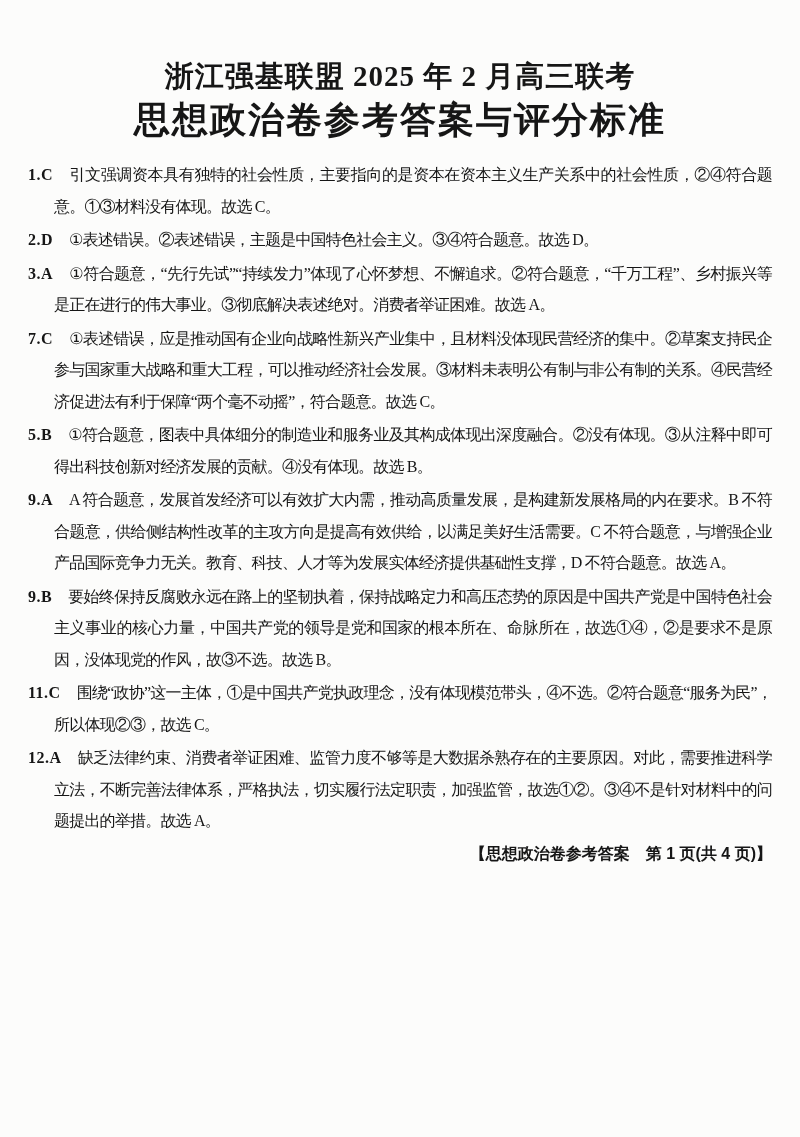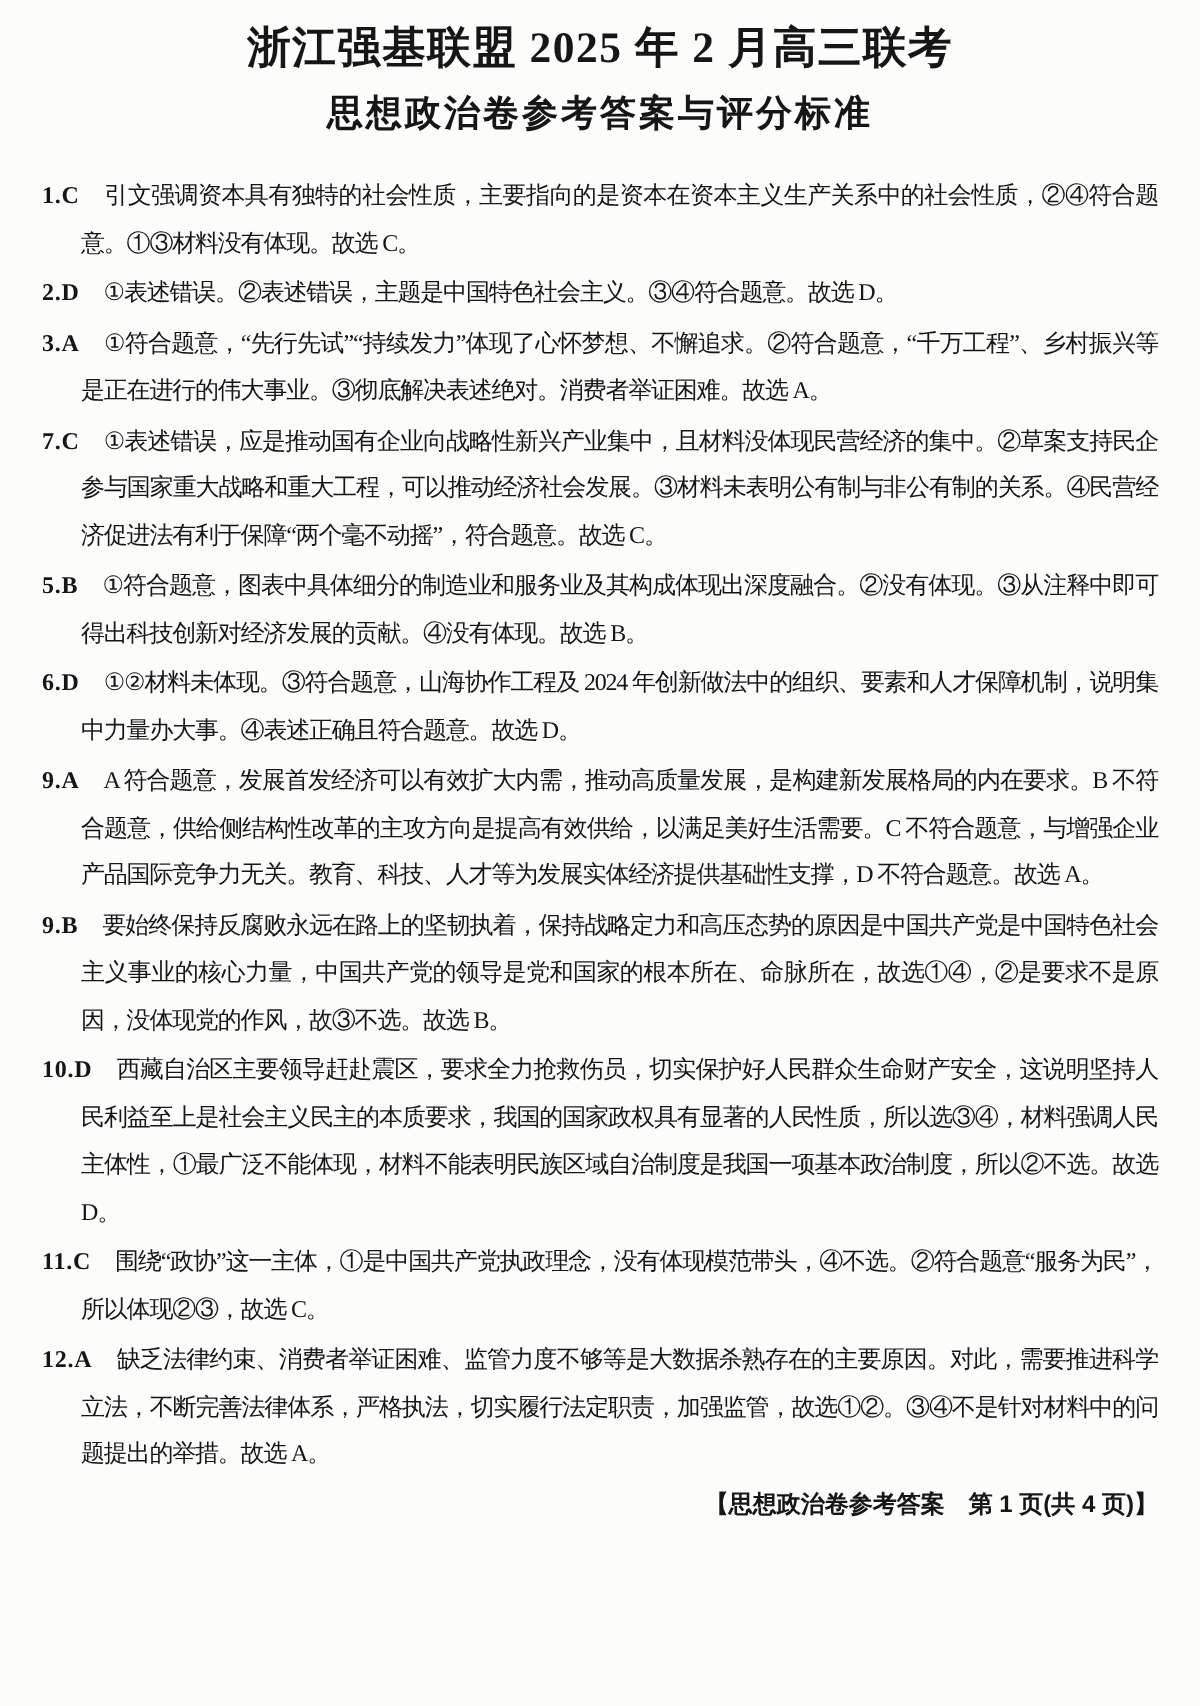--- a/index.html
+++ b/index.html
@@ -17,23 +17,24 @@
     width: 800px;
     height: 1137px;
     padding: 13px 28px 0 28px;
   }
   .title-block { text-align: center; }
   .title-line1 {
     font-size: 29px;
     font-weight: 700;
     line-height: 39px;
     letter-spacing: 1px;
+    margin-top: 44px;
   }
   .title-line2 {
-    font-size: 24px;
+    font-size: 36px;
     font-weight: 700;
     line-height: 49px;
     letter-spacing: 2px;
   }
   .answers { margin-top: 14px; }
   .item {
     font-size: 16px;
     line-height: 31.5px;
     letter-spacing: -0.8px;
     text-align: justify;
@@ -64,23 +65,21 @@
     <div class="title-line1">浙江强基联盟 2025 年 2 月高三联考</div>
     <div class="title-line2">思想政治卷参考答案与评分标准</div>
   </div>
 
   <div class="answers">
     <div class="item"><span class="label">1.C</span><span class="text">引文强调资本具有独特的社会性质，主要指向的是资本在资本主义生产关系中的社会性质，②④符合题意。①③材料没有体现。故选 C。</span></div>
     <div class="item"><span class="label">2.D</span><span class="text">①表述错误。②表述错误，主题是中国特色社会主义。③④符合题意。故选 D。</span></div>
     <div class="item"><span class="label">3.A</span><span class="text">①符合题意，“先行先试”“持续发力”体现了心怀梦想、不懈追求。②符合题意，“千万工程”、乡村振兴等是正在进行的伟大事业。③彻底解决表述绝对。消费者举证困难。故选 A。</span></div>
     <div class="item"><span class="label">7.C</span><span class="text">①表述错误，应是推动国有企业向战略性新兴产业集中，且材料没体现民营经济的集中。②草案支持民企参与国家重大战略和重大工程，可以推动经济社会发展。③材料未表明公有制与非公有制的关系。④民营经济促进法有利于保障“两个毫不动摇”，符合题意。故选 C。</span></div>
     <div class="item"><span class="label">5.B</span><span class="text">①符合题意，图表中具体细分的制造业和服务业及其构成体现出深度融合。②没有体现。③从注释中即可得出科技创新对经济发展的贡献。④没有体现。故选 B。</span></div>
-    <div class="item"><span class="label">6.D</span><span class="text">①②材料未体现。③符合题意，山海协作工程及 2024 年创新做法中的组织、要素和人才保障机制，说明集中力量办大事。④表述正确且符合题意。故选 D。</span></div>
     <div class="item"><span class="label">9.A</span><span class="text">A 符合题意，发展首发经济可以有效扩大内需，推动高质量发展，是构建新发展格局的内在要求。B 不符合题意，供给侧结构性改革的主攻方向是提高有效供给，以满足美好生活需要。C 不符合题意，与增强企业产品国际竞争力无关。教育、科技、人才等为发展实体经济提供基础性支撑，D 不符合题意。故选 A。</span></div>
     <div class="item"><span class="label">9.B</span><span class="text">要始终保持反腐败永远在路上的坚韧执着，保持战略定力和高压态势的原因是中国共产党是中国特色社会主义事业的核心力量，中国共产党的领导是党和国家的根本所在、命脉所在，故选①④，②是要求不是原因，没体现党的作风，故③不选。故选 B。</span></div>
-    <div class="item"><span class="label">10.D</span><span class="text">西藏自治区主要领导赶赴震区，要求全力抢救伤员，切实保护好人民群众生命财产安全，这说明坚持人民利益至上是社会主义民主的本质要求，我国的国家政权具有显著的人民性质，所以选③④，材料强调人民主体性，①最广泛不能体现，材料不能表明民族区域自治制度是我国一项基本政治制度，所以②不选。故选 D。</span></div>
     <div class="item"><span class="label">11.C</span><span class="text">围绕“政协”这一主体，①是中国共产党执政理念，没有体现模范带头，④不选。②符合题意“服务为民”，所以体现②③，故选 C。</span></div>
     <div class="item"><span class="label">12.A</span><span class="text">缺乏法律约束、消费者举证困难、监管力度不够等是大数据杀熟存在的主要原因。对此，需要推进科学立法，不断完善法律体系，严格执法，切实履行法定职责，加强监管，故选①②。③④不是针对材料中的问题提出的举措。故选 A。</span></div>
   </div>
 
   <div class="footer">【思想政治卷参考答案　第 1 页(共 4 页)】</div>
 
 </div>
 
 </body></html>

